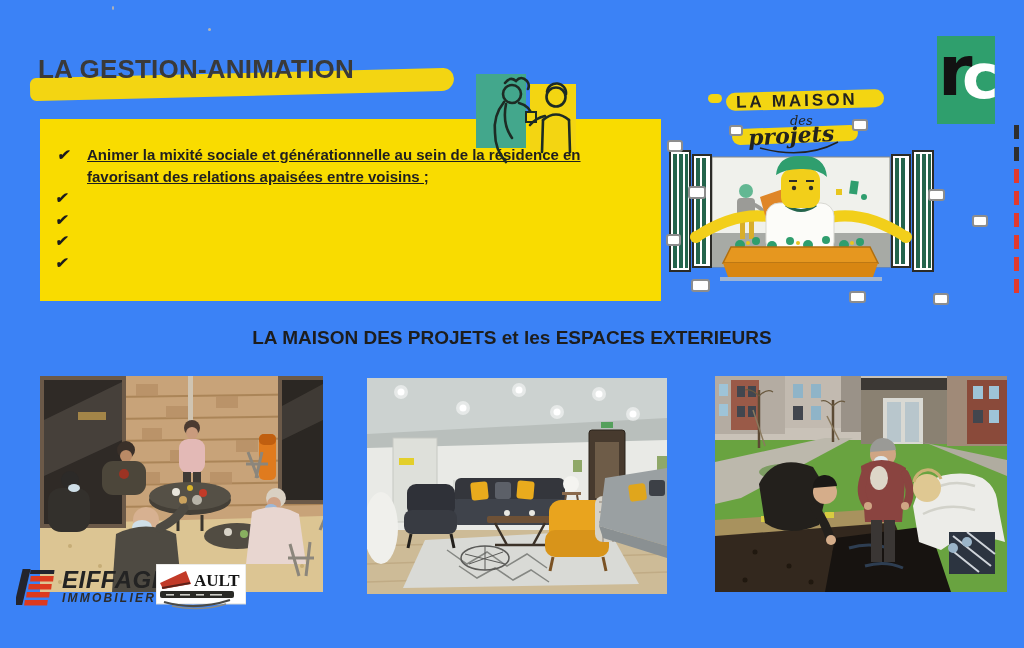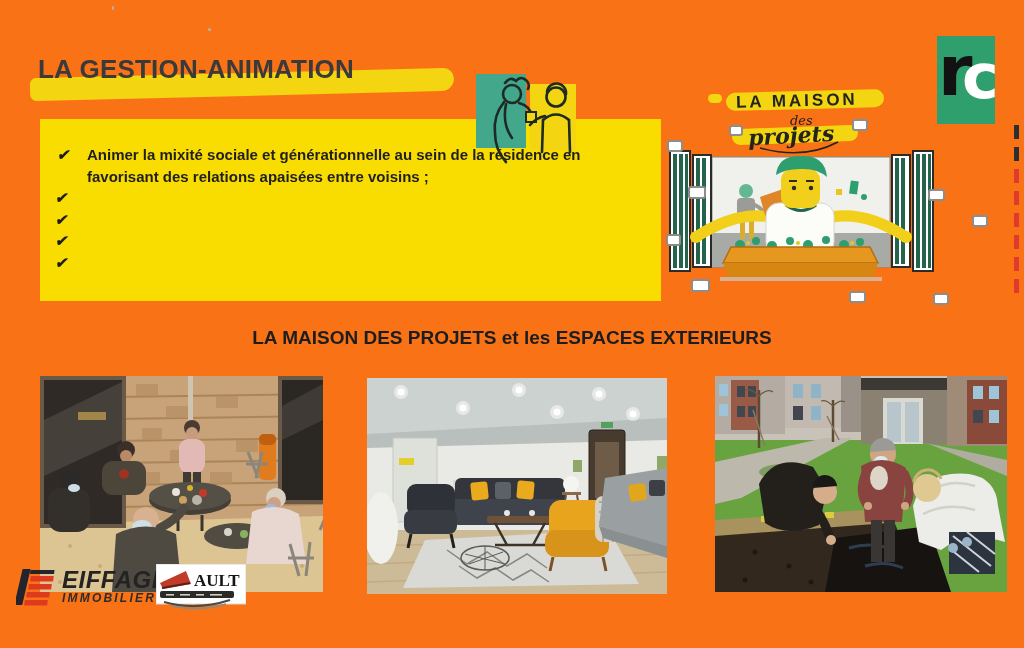--- a/index.html
+++ b/index.html
@@ -1,34 +1,34 @@
 <!DOCTYPE html>
 <html style="--highlight-yellow: #f3d512; --box-yellow: #f9dc00; --teal: #43a78c; --logo-green: #2f9f6d; --shutter-green: #24644c; --planter-orange: #e6971f; --eiffage-red: #dd3a1e; --cut-line-red: #e03a2e; --ink: #262626;"><head>
 <meta charset="utf-8">
 <style>
   html,body{margin:0;padding:0;background:#ffffff;}
-  #page{position:relative;width:1024px;height:648px;background:#f97316;overflow:hidden;
+  #page{position:relative;width:1024px;height:648px;background:#3b82f6;overflow:hidden;
         font-family:"Liberation Sans",sans-serif;}
 
   
   .title-wrap{position:absolute;left:38px;top:54px;z-index:3;}
   .title-swoosh{position:absolute;left:30px;top:73px;width:424px;height:23px;
         background:var(--highlight-yellow,#f3d512);
         border-radius:12px 20px 24px 12px;transform:rotate(-1.4deg);z-index:1;}
   h1.page-title{position:relative;z-index:3;margin:0;font-size:26px;font-weight:bold;
         color:#3a3a3a;letter-spacing:0.2px;}
 
   
   .mission-box{position:absolute;left:40px;top:119px;width:621px;height:182px;
         background:var(--box-yellow,#f9dc00);z-index:1;}
   .mission-list{padding:25px 14px 0 16px;}
   .mission-item{display:flex;gap:13px;font-size:15px;font-weight:bold;color:#1f1f1f;
         line-height:21.5px;}
   .check{flex:none;width:18px;transform:skewX(-10deg);color:#1c1c1c;}
-  .mission-text{white-space:nowrap;}
+  .mission-text{white-space:nowrap;text-decoration:underline;}
   .mission-item:first-child .mission-text{white-space:normal;max-width:546px;}
 
   
   .duo-illus{position:absolute;left:468px;top:70px;width:122px;height:104px;z-index:4;}
 
   
   .maison-illus{position:absolute;left:668px;top:85px;width:270px;height:218px;z-index:2;}
   .maison-illus text.hand{font-family:"Liberation Sans",sans-serif;font-weight:bold;fill:#23231f;}
   .maison-illus text.script{font-family:"DejaVu Serif",serif;font-style:italic;fill:#23231f;}
 

